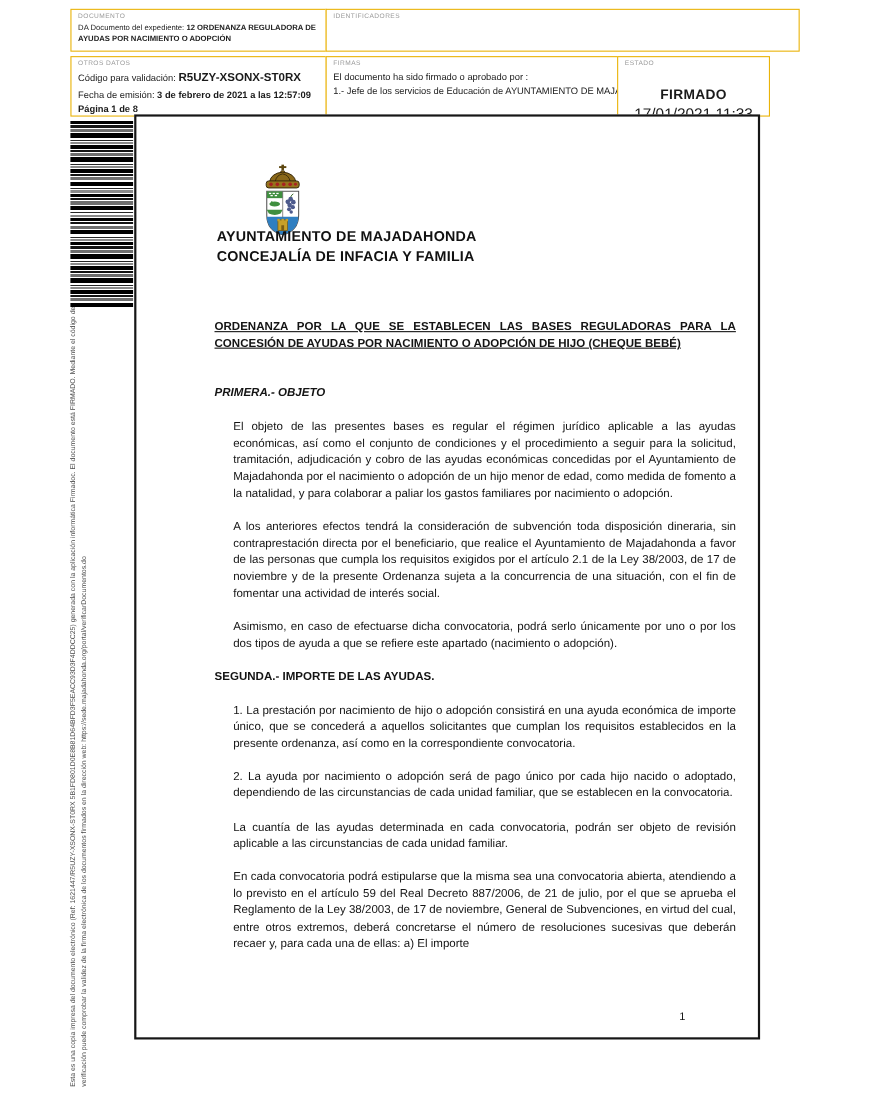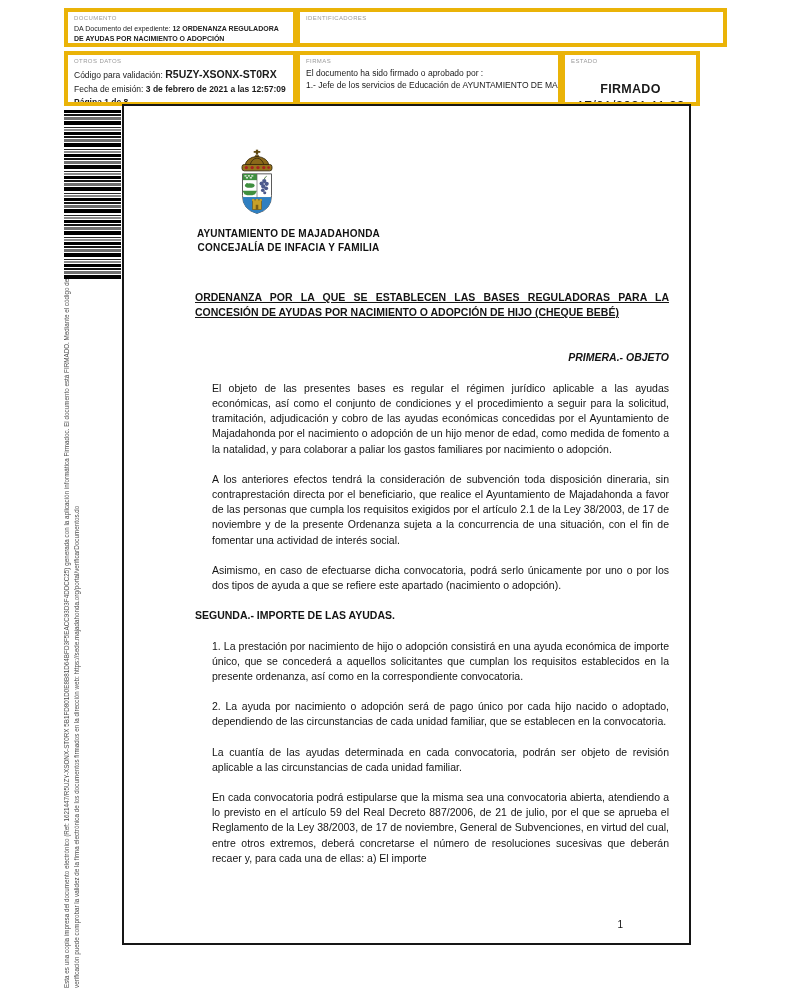--- a/index.html
+++ b/index.html
@@ -8,21 +8,21 @@
     width:792px; height:1000px;
     font-family:"Liberation Sans", sans-serif;
     color:#1a1a1a;
   }
   .page { position:relative; width:792px; height:1000px; background:#fff; overflow:hidden; }
 
   
   .hdr { position:absolute; left:64px; top:8px; width:664px; }
   .hdr-row { display:flex; }
   .hdr-row2 { margin-top:4px; }
-  .hcell { border:4px solid #eab308; background:#fff; padding:3px 6px 4px 6px; overflow:hidden; }
+  .hcell { border:1px solid #eab308; background:#fff; padding:3px 6px 4px 6px; overflow:hidden; }
   .hcell-label { font-size:6px; color:#9a9a9a; letter-spacing:0.4px; margin-bottom:3px; }
   .cell-documento { width:233px; height:39px; }
   .cell-identificadores { width:431px; height:39px; margin-left:-1px; }
   .cell-otros { width:233px; height:55px; }
   .cell-firmas { width:266px; height:55px; margin-left:-1px; }
   .cell-estado { width:139px; height:55px; margin-left:-1px; text-align:center; }
   .doc-exp { font-size:7px; line-height:1.4; color:#222; }
   .od-line { font-size:8.5px; line-height:1.5; white-space:nowrap; }
   .od-code { font-weight:bold; font-size:10.5px; }
   .firmas-line { font-size:8.5px; line-height:1.45; white-space:nowrap; }
@@ -42,24 +42,24 @@
   .vtext { position:absolute; left:62px; top:288px; width:26px; height:700px; }
   .vtext-inner {
     position:absolute; left:0; top:700px; width:700px;
     transform:rotate(-90deg); transform-origin:0 0;
     font-size:6.3px; line-height:1.65; color:#4a4a4a; white-space:nowrap;
   }
 
   
   .docbox { position:absolute; left:122px; top:104px; width:569px; height:841px; border:2px solid #161616; background:#fff; }
   .crest { position:absolute; left:104px; top:42px; width:58px; height:72px; }
-  .org { position:absolute; left:73px; top:121px; font-size:10px; font-weight:bold; line-height:1.4; letter-spacing:0.2px; color:#111;text-align:center; }
+  .org { position:absolute; left:73px; top:100px; font-size:13px; font-weight:bold; line-height:1.4; letter-spacing:0.2px; color:#111; }
   .content { position:absolute; left:71px; top:184px; width:474px; font-size:10.5px; line-height:1.45; text-align:justify; color:#141414; }
   .doc-title { font-weight:bold; text-decoration:underline; }
-  .h-primera { font-weight:bold; font-style:italic; margin-top:30px; text-align:right; }
+  .h-primera { font-weight:bold; font-style:italic; margin-top:30px; text-align:left; }
   .h-segunda { font-weight:bold; margin-top:15px; text-align:left; }
   .para { margin-top:15px; margin-left:17px; }
   .pagenum { position:absolute; right:66px; bottom:13px; font-size:10px; color:#111; }
 </style>
 </head>
 <body>
 
 <div class="page">
 
   <div class="hdr">

